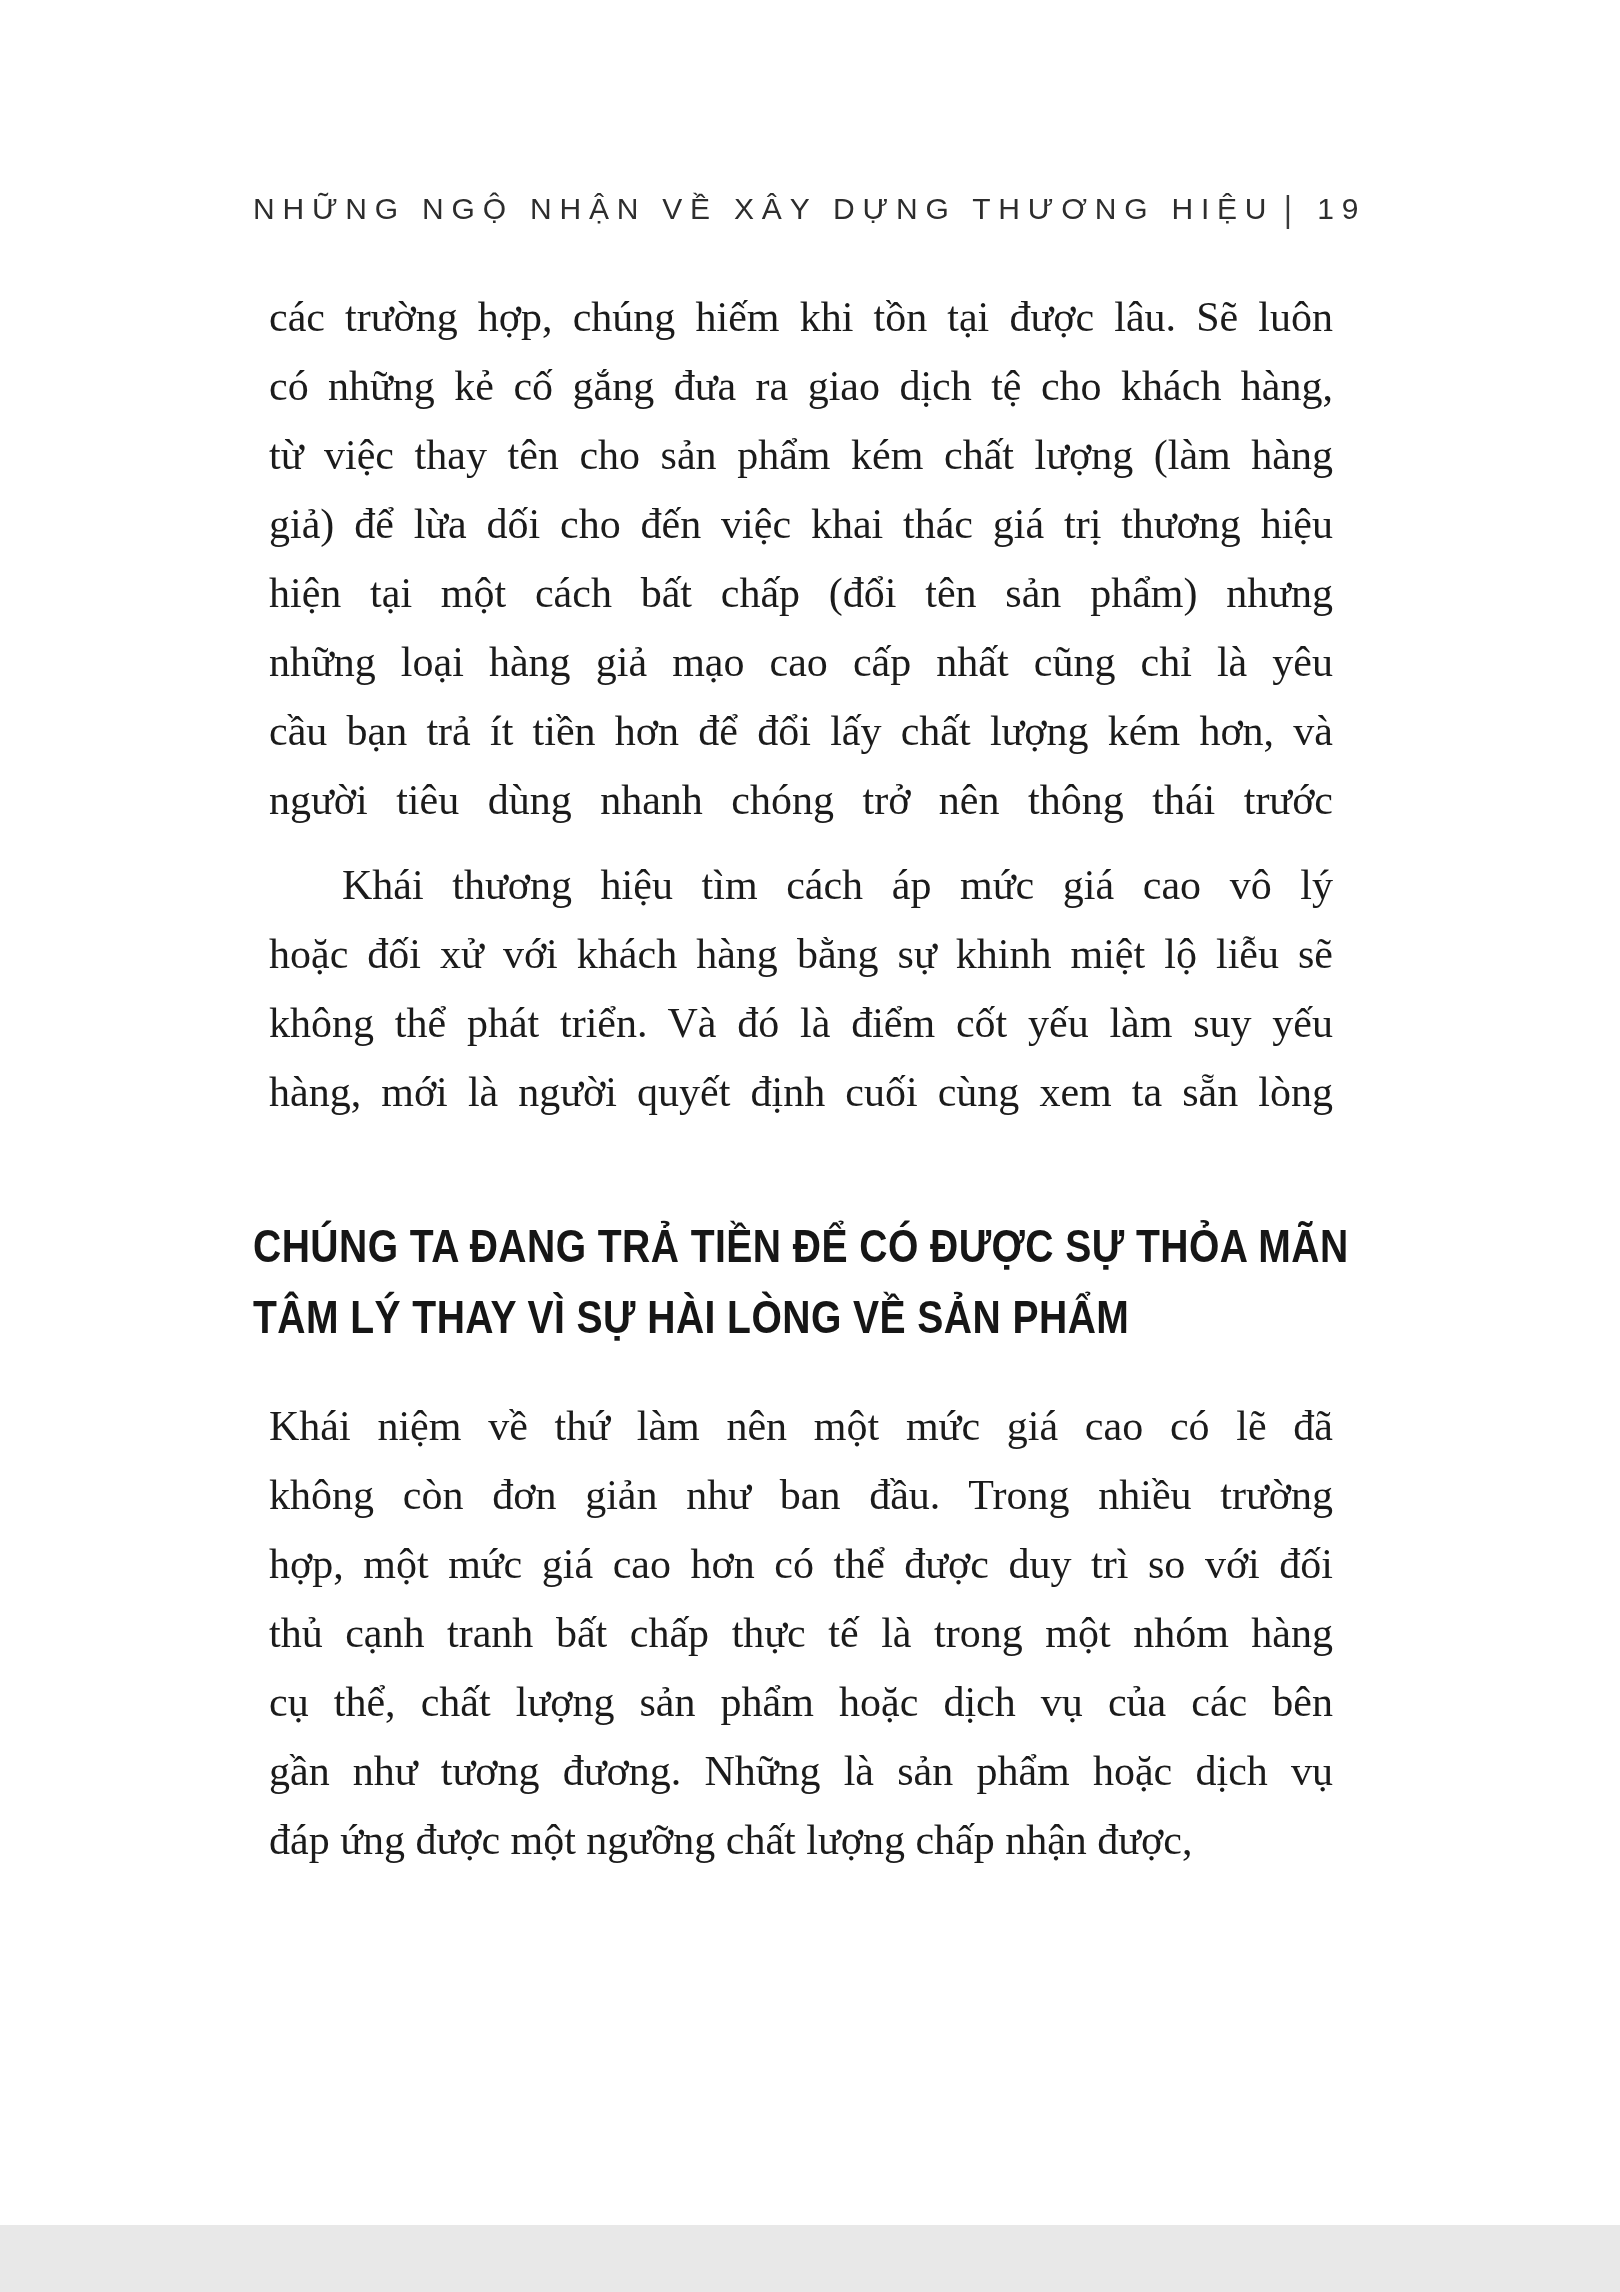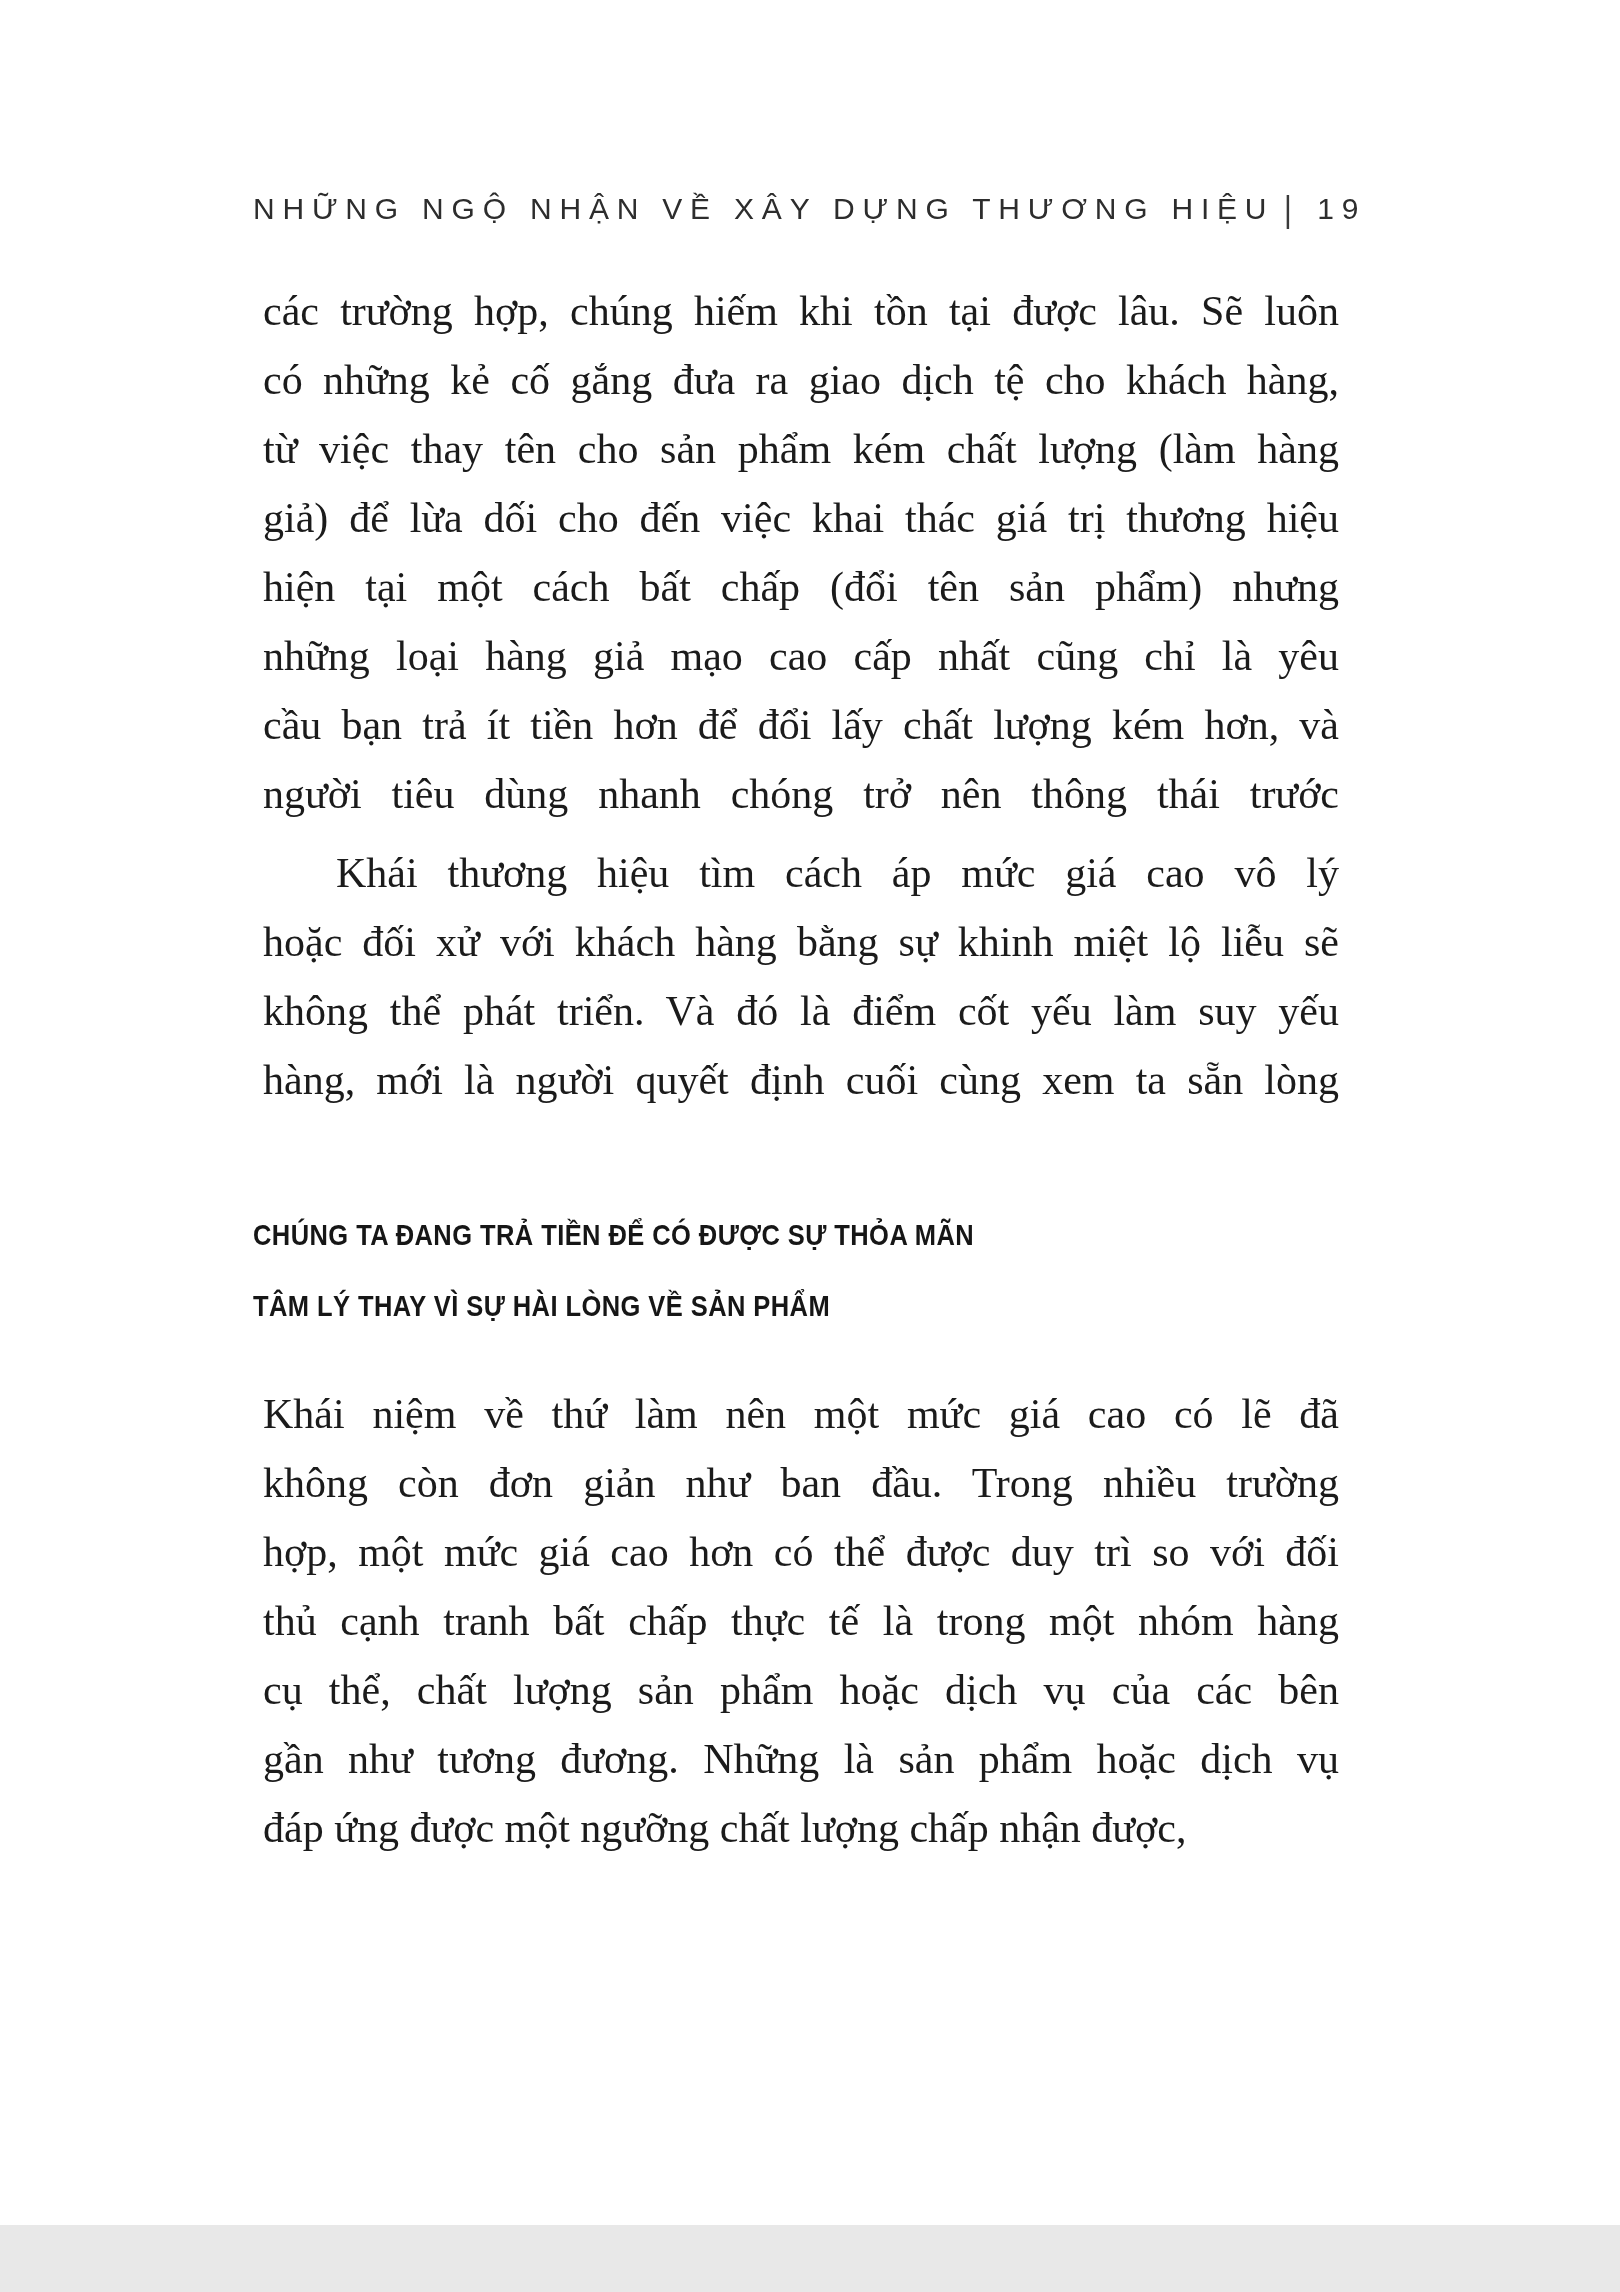--- a/index.html
+++ b/index.html
@@ -41,34 +41,34 @@
   .page-body {
     position: absolute;
     top: 267px;
     left: 253px;
     width: 1096px;
     font-family: "Liberation Serif", "DejaVu Serif", serif;
     font-size: 42px;
     line-height: 69px;
     color: #1b1b1b;
   }
-  .para { margin: 10px; }
+  .para { margin: 16px; }
   .line {
     text-align: justify;
     text-align-last: justify;
     white-space: normal;
   }
   .line.last { text-align-last: left; }
   .para.indent .line.first { text-indent: 73px; }
   
   .section-heading {
     margin: 84px 0 39px 0;
     font-family: "Liberation Sans", "DejaVu Sans", sans-serif;
     font-weight: 700;
-    font-size: 30px;
+    font-size: 46px;
     line-height: 71px;
     color: #161616;
     letter-spacing: 0.5px;
   }
   .section-heading .hline {
     display: inline-block;
     transform: scaleX(0.85);
     transform-origin: left center;
     white-space: nowrap;
   }

